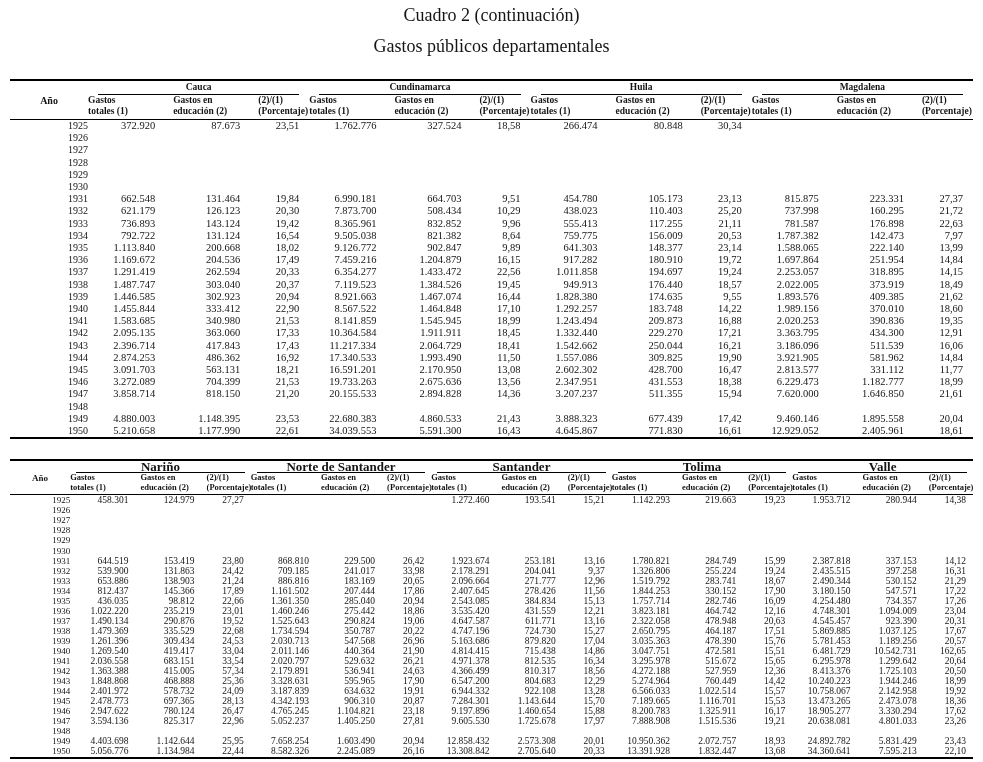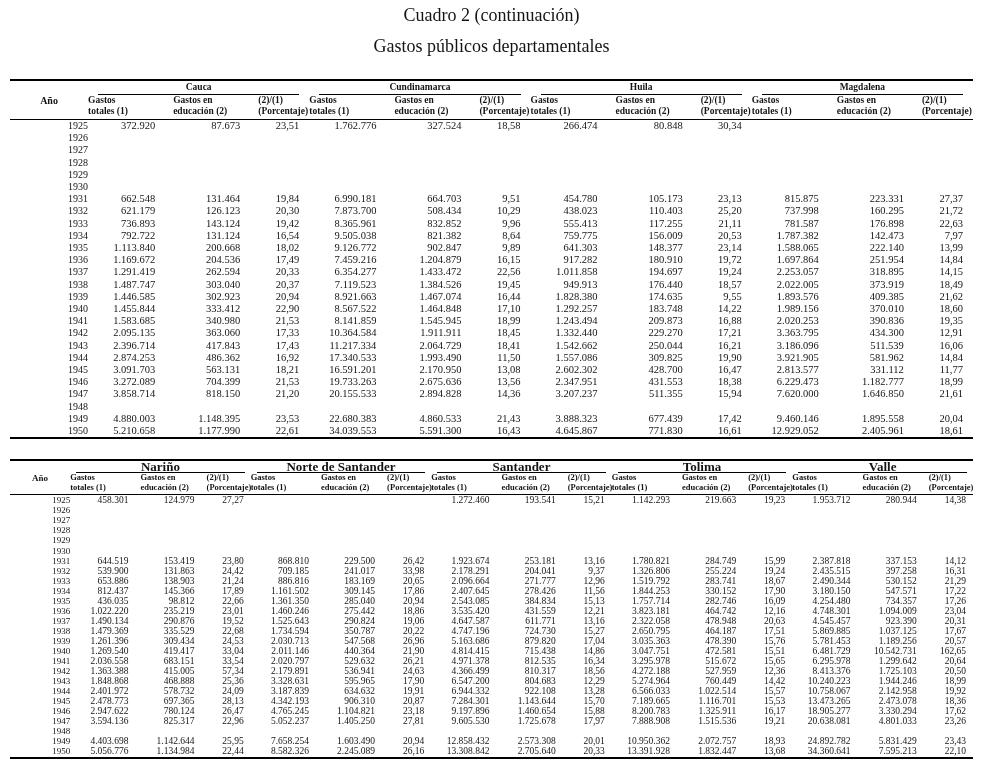--- a/index.html
+++ b/index.html
@@ -733,21 +733,21 @@
           <td class="num c0">2.490.344</td>
           <td class="num c1">530.152</td>
           <td class="num c2">21,29</td>
         </tr>
         <tr>
           <td class="year-c">1934</td>
           <td class="num c0">812.437</td>
           <td class="num c1">145.366</td>
           <td class="num c2">17,89</td>
           <td class="num c0">1.161.502</td>
-          <td class="num c1">309.145</td>
+          <td class="num c1">207.444</td>
           <td class="num c2">17,86</td>
           <td class="num c0">2.407.645</td>
           <td class="num c1">278.426</td>
           <td class="num c2">11,56</td>
           <td class="num c0">1.844.253</td>
           <td class="num c1">330.152</td>
           <td class="num c2">17,90</td>
           <td class="num c0">3.180.150</td>
           <td class="num c1">547.571</td>
           <td class="num c2">17,22</td>

